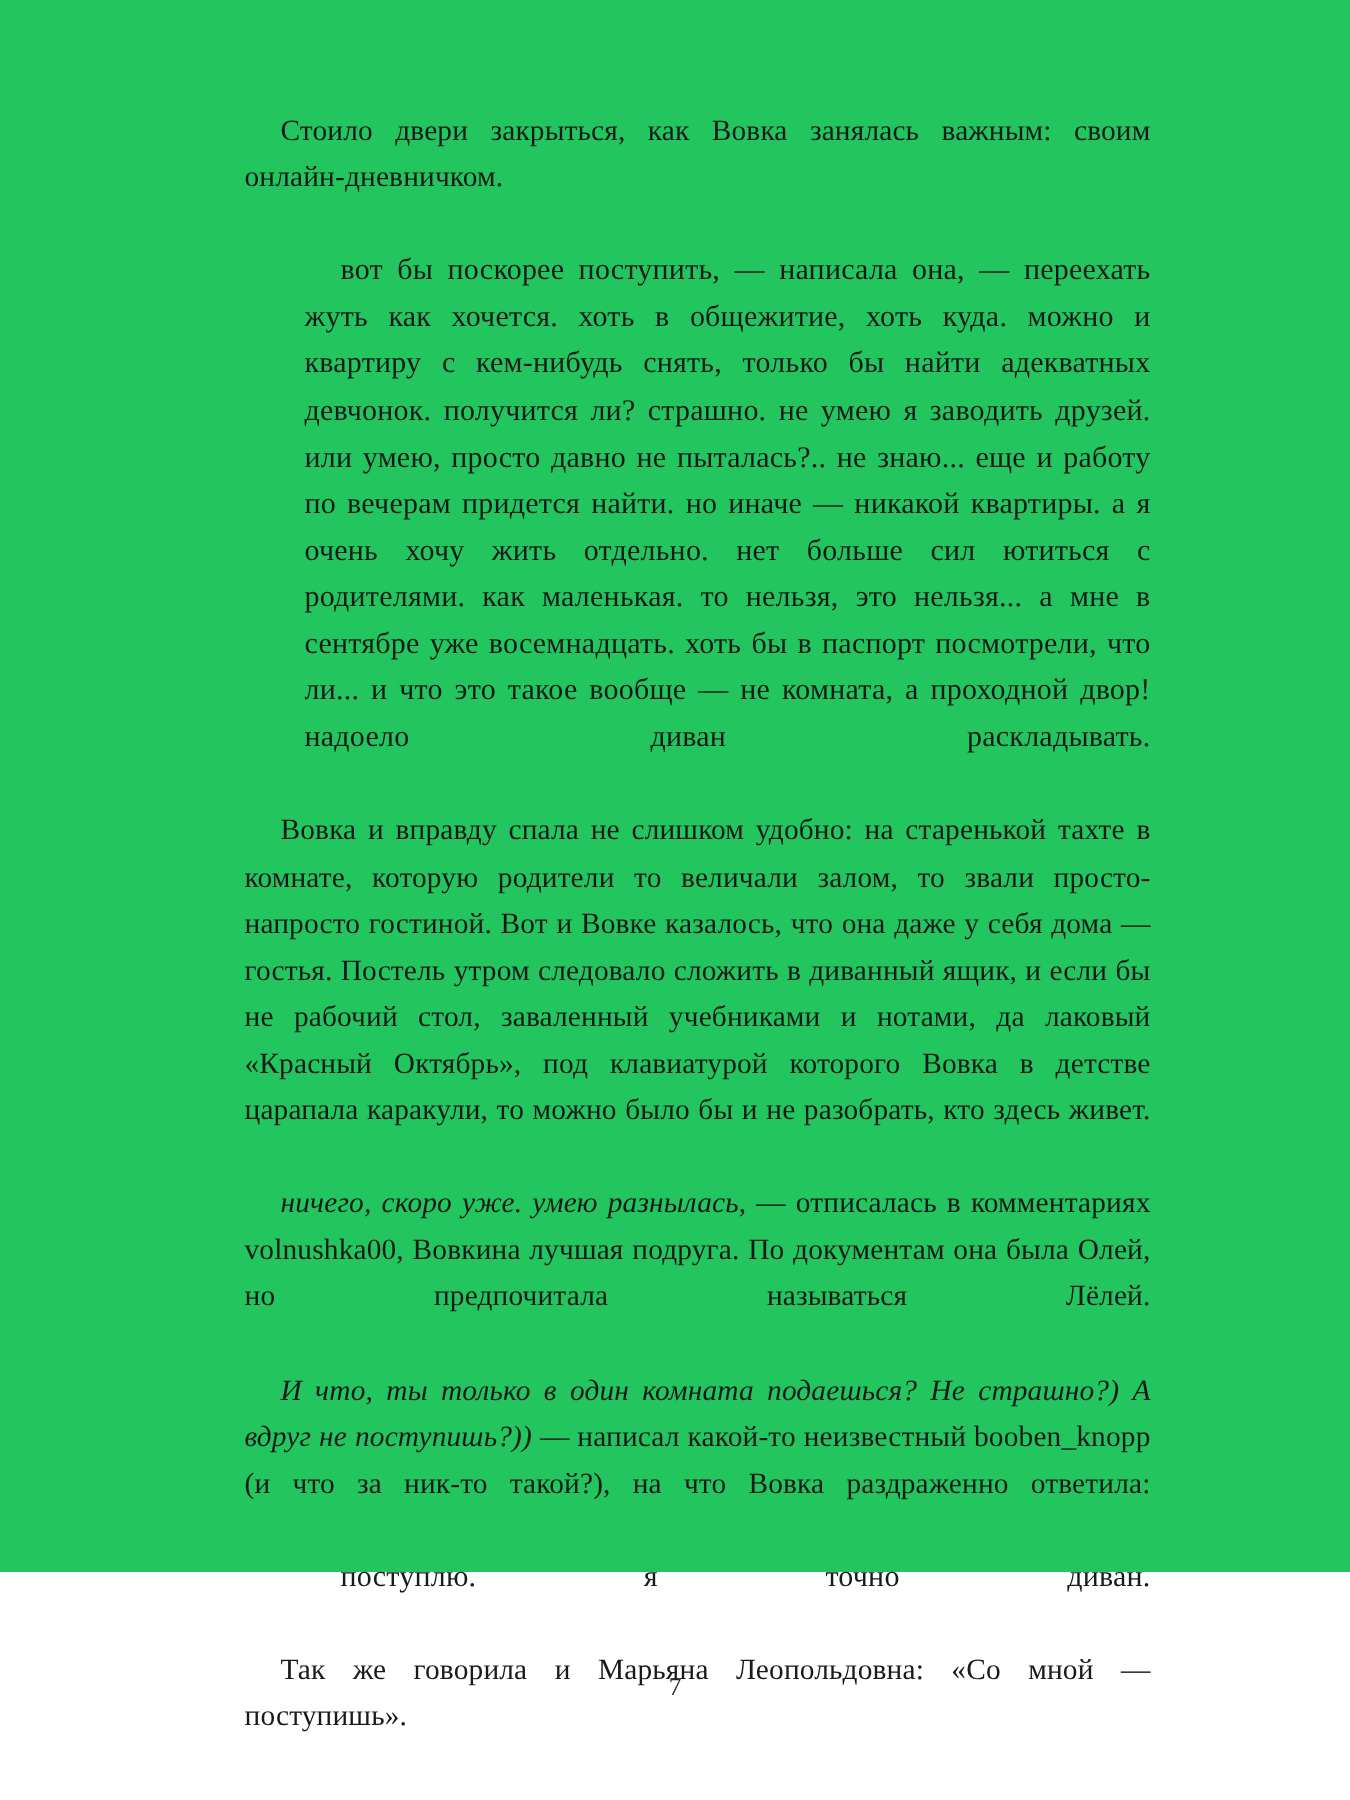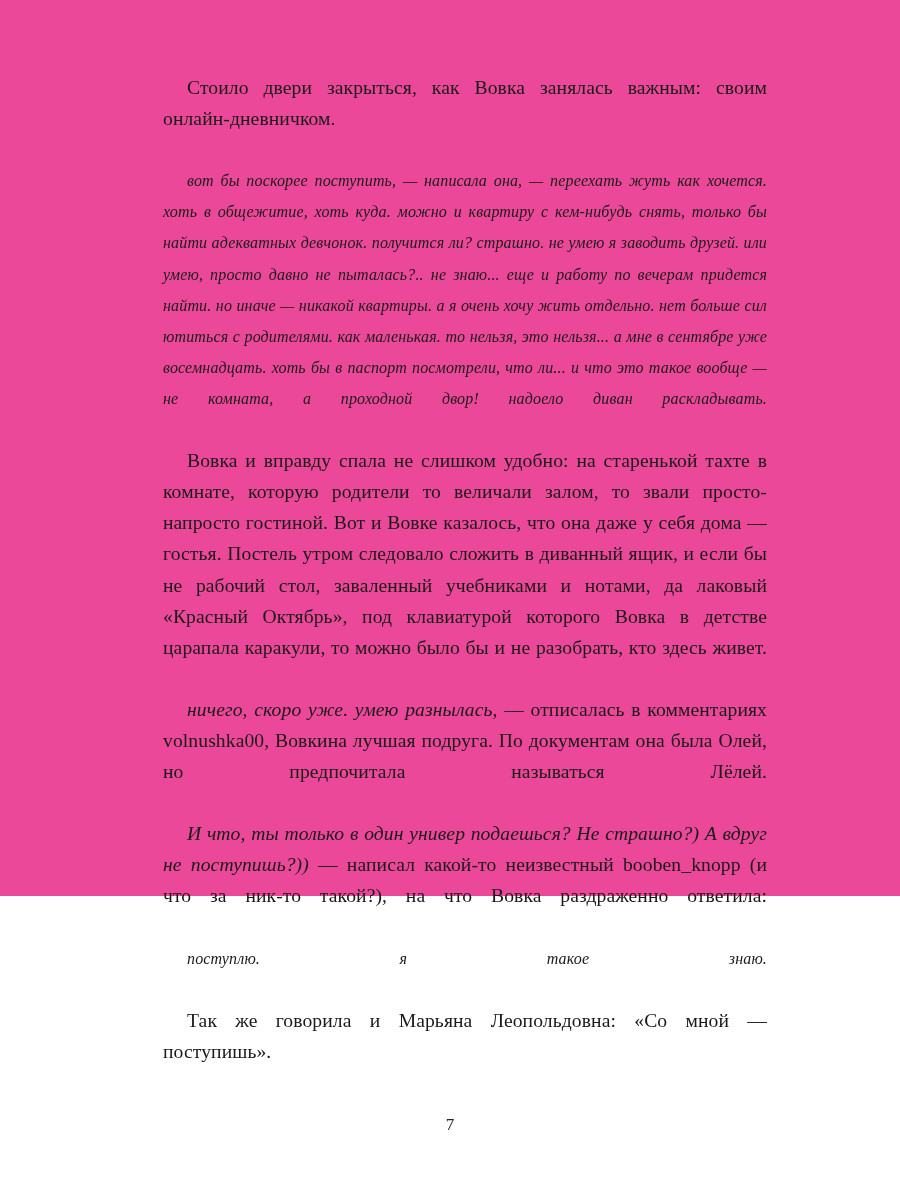--- a/index.html
+++ b/index.html
@@ -13,22 +13,22 @@
     position: relative;
     overflow: hidden;
     font-family: "Liberation Serif", "DejaVu Serif", serif;
     color: #1a1a1a;
   }
 
   #page {
     position: absolute;
     left: 0; top: 0;
     width: 900px;
-    height: 896px;
-    background: #ec4899;
+    height: 1048px;
+    background: #22c55e;
   }
 
   #text-block {
     position: absolute;
     left: 163px;
     top: 72px;
     width: 604px;
   }
 
   p.para {
@@ -39,23 +39,23 @@
     text-align: justify;
     text-justify: inter-word;
     text-indent: 24px;
     hyphens: manual;
     -webkit-hyphens: manual;
     word-spacing: 0.2px;
     letter-spacing: 0.1px;
   }
 
   p.para.italic {
-    font-style: italic;
-    font-size: 16px;
+    font-size: 20px;
     letter-spacing: 0.15px;
+    margin-left: 40px;
   }
 
   
   p.para::after {
     content: "";
     display: inline-block;
     width: 100%;
   }
 
   #page-number {
@@ -79,23 +79,23 @@
 
     <p class="para">Стоило двери закрыться, как Вовка занялась важным: своим онлайн-дневничком.</p>
 
     <p class="para italic">вот бы поскорее поступить, — написала она, — переехать жуть как хочется. хоть в общежитие, хоть куда. можно и квартиру с кем-нибудь снять, только бы найти адекватных девчонок. получится ли? страшно. не умею я заводить друзей. или умею, просто давно не пыталась?.. не знаю... еще и работу по вечерам придется найти. но иначе — никакой квартиры. а я очень хочу жить отдельно. нет больше сил ютиться с родителями. как маленькая. то нельзя, это нельзя... а мне в сентябре уже восемнадцать. хоть бы в паспорт посмотрели, что ли... и что это такое вообще — не комната, а проходной двор! надоело диван раскладывать.</p>
 
 
     <p class="para">Вовка и вправду спала не слишком удобно: на старенькой тахте в комнате, которую родители то величали залом, то звали просто-напросто гостиной. Вот и Вовке казалось, что она даже у себя дома — гостья. Постель утром следовало сложить в диванный ящик, и если бы не рабочий стол, заваленный учебниками и нотами, да лаковый «Красный Октябрь», под клавиатурой которого Вовка в детстве царапала каракули, то можно было бы и не разобрать, кто здесь живет.</p>
 
     <p class="para"><em>ничего, скоро уже. умею разнылась</em><span>, — отписалась в комментариях volnushka00, Вовкина лучшая подруга. По документам она была Олей, но предпочитала называться Лёлей.</span></p>
 
-    <p class="para"><em>И что, ты только в один универ подаешься? Не страшно?) А вдруг не поступишь?))</em><span> — написал какой-то неизвестный booben_knopp (и что за ник-то такой?), на что Вовка раздраженно ответила:</span></p>
+    <p class="para"><em>И что, ты только в один комната подаешься? Не страшно?) А вдруг не поступишь?))</em><span> — написал какой-то неизвестный booben_knopp (и что за ник-то такой?), на что Вовка раздраженно ответила:</span></p>
 
-    <p class="para italic">поступлю. я такое знаю.</p>
+    <p class="para italic">поступлю. я точно диван.</p>
 
     <p class="para">Так же говорила и Марьяна Леопольдовна: «Со мной — поступишь».</p>
 
   </div>
 
   <div id="page-number">7</div>
 
 </div>
 
 </body></html>

